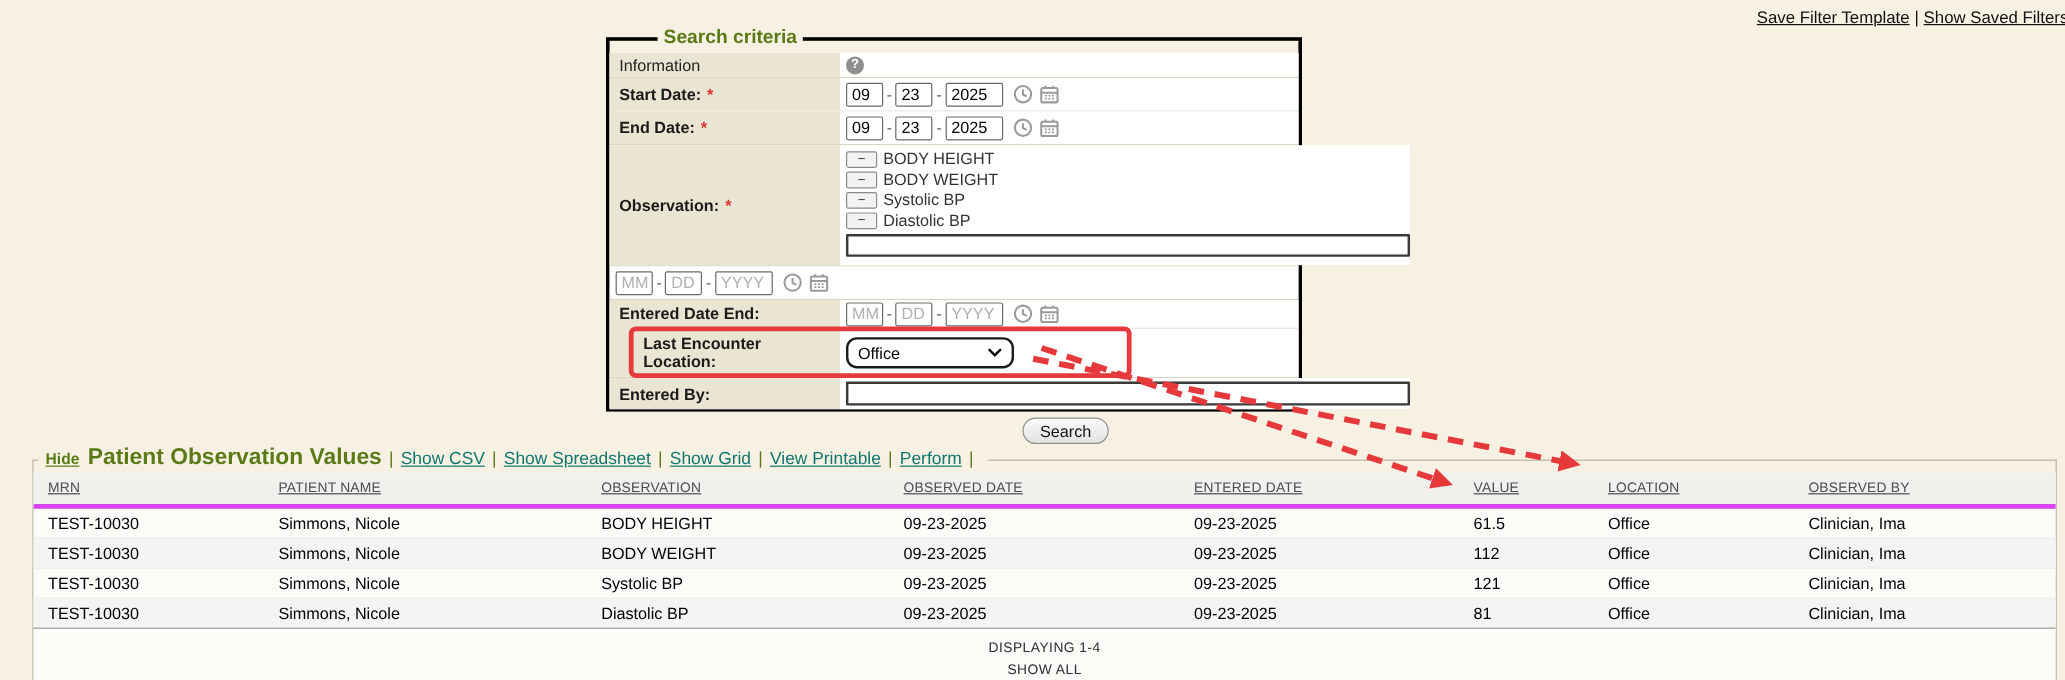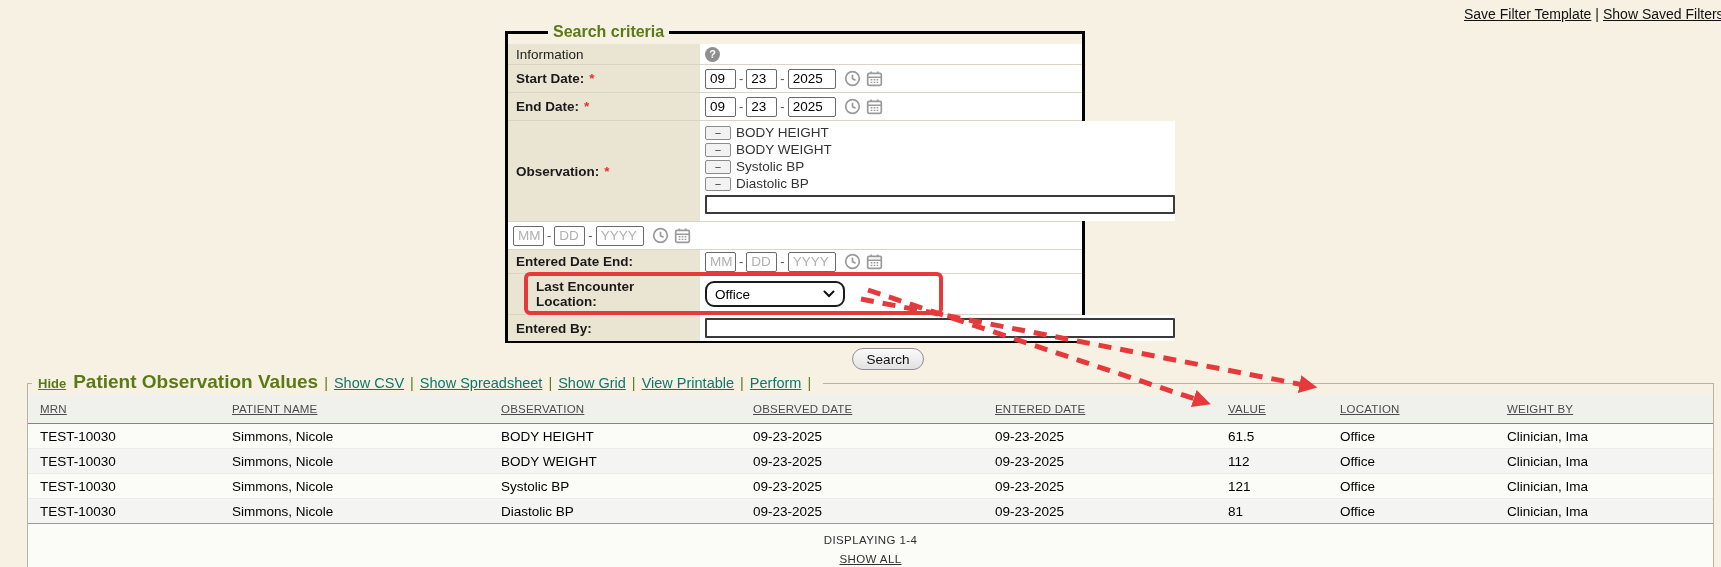--- a/index.html
+++ b/index.html
@@ -61,29 +61,29 @@
       border:1px solid #b9b4a2;border-bottom:none;}
   .res-legend{position:absolute;top:-13px;left:4px;background:#f6f1e2;padding:0 6px;
       display:flex;align-items:baseline;white-space:nowrap;color:#5a7a18;}
   .res-legend .hide-link{font-size:13px;font-weight:bold;text-decoration:underline;color:#5a7a18;cursor:pointer;margin-right:7px;}
   .res-legend .res-title{font-size:19px;font-weight:bold;color:#5a7a18;}
   .res-legend .rsep{font-size:14.5px;padding:0 6px;color:#5a7a18;}
   .res-legend a.rlink{font-size:14.5px;color:#0f766e;text-decoration:underline;cursor:pointer;}
 
   .res-body{position:absolute;left:0;top:10px;right:0;height:290px;background:#fbfbf7;}
   .tgrid{display:grid;grid-template-columns:204px 269px 252px 242px 233px 112px 167px 1fr;align-items:center;}
-  .thead{height:30px;background:#f0f0ed;border-bottom:1px solid #d946ef;box-sizing:border-box;}
+  .thead{height:30px;background:#f0f0ed;border-bottom:4px solid #d946ef;box-sizing:border-box;}
   .thead span{font-size:11.5px;color:#4c4c4c;text-decoration:underline;letter-spacing:.2px;cursor:pointer;}
   .trow{height:25px;font-size:13.5px;color:#000;border-bottom:1px solid #ebebe8;box-sizing:border-box;}
   .trow.alt{background:#f4f4f2;}
   .trow.last{border-bottom:1px solid #9c9c9c;}
   .tgrid > :first-child{padding-left:12px;}
   .tfoot{text-align:center;font-size:11.5px;color:#2f2f2f;letter-spacing:.4px;}
   .tfoot .displaying{margin-top:10px;}
-  .tfoot .show-all{margin-top:7px;cursor:pointer;text-decoration:underline;}
+  .tfoot .show-all{margin-top:7px;cursor:pointer;}
 
   
   .anno-box{position:absolute;left:524px;top:272px;width:419px;height:43px;border:4px solid #e6393c;
       border-radius:6px;box-sizing:border-box;pointer-events:none;z-index:40;}
   .anno-svg{position:absolute;inset:0;pointer-events:none;z-index:41;}
 </style>
 </head>
 <body>
 
 <div id="canvas">
@@ -292,21 +292,21 @@
     <div class="res-body">
 
       <div class="tgrid thead">
         <span>MRN</span>
         <span>PATIENT NAME</span>
         <span>OBSERVATION</span>
         <span>OBSERVED DATE</span>
         <span>ENTERED DATE</span>
         <span>VALUE</span>
         <span>LOCATION</span>
-        <span>WEIGHT BY</span>
+        <span>OBSERVED BY</span>
       </div>
 
       <div class="tgrid trow">
         <span>TEST-10030</span>
         <span>Simmons, Nicole</span>
         <span>BODY HEIGHT</span>
         <span>09-23-2025</span>
         <span>09-23-2025</span>
         <span>61.5</span>
         <span>Office</span>

